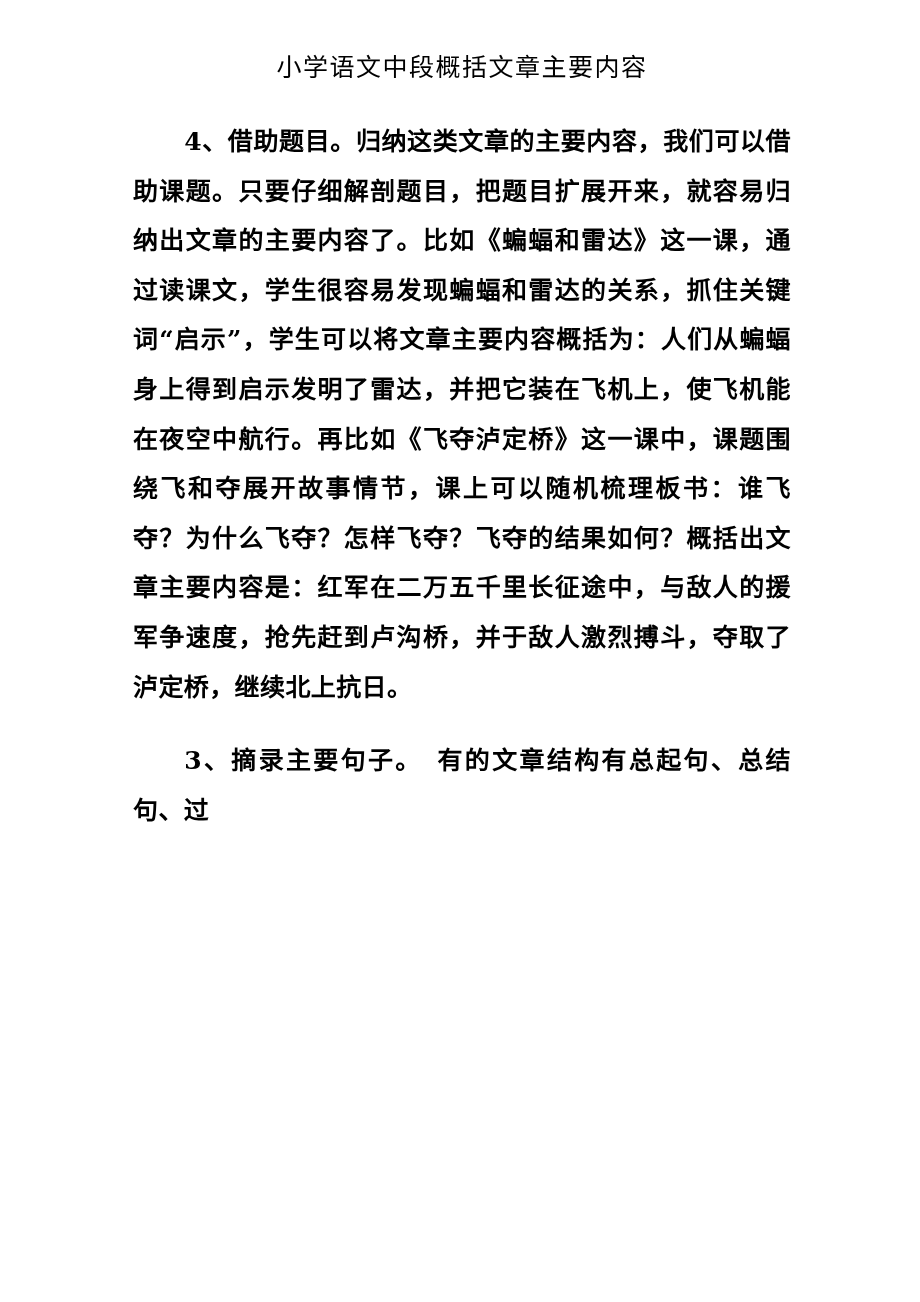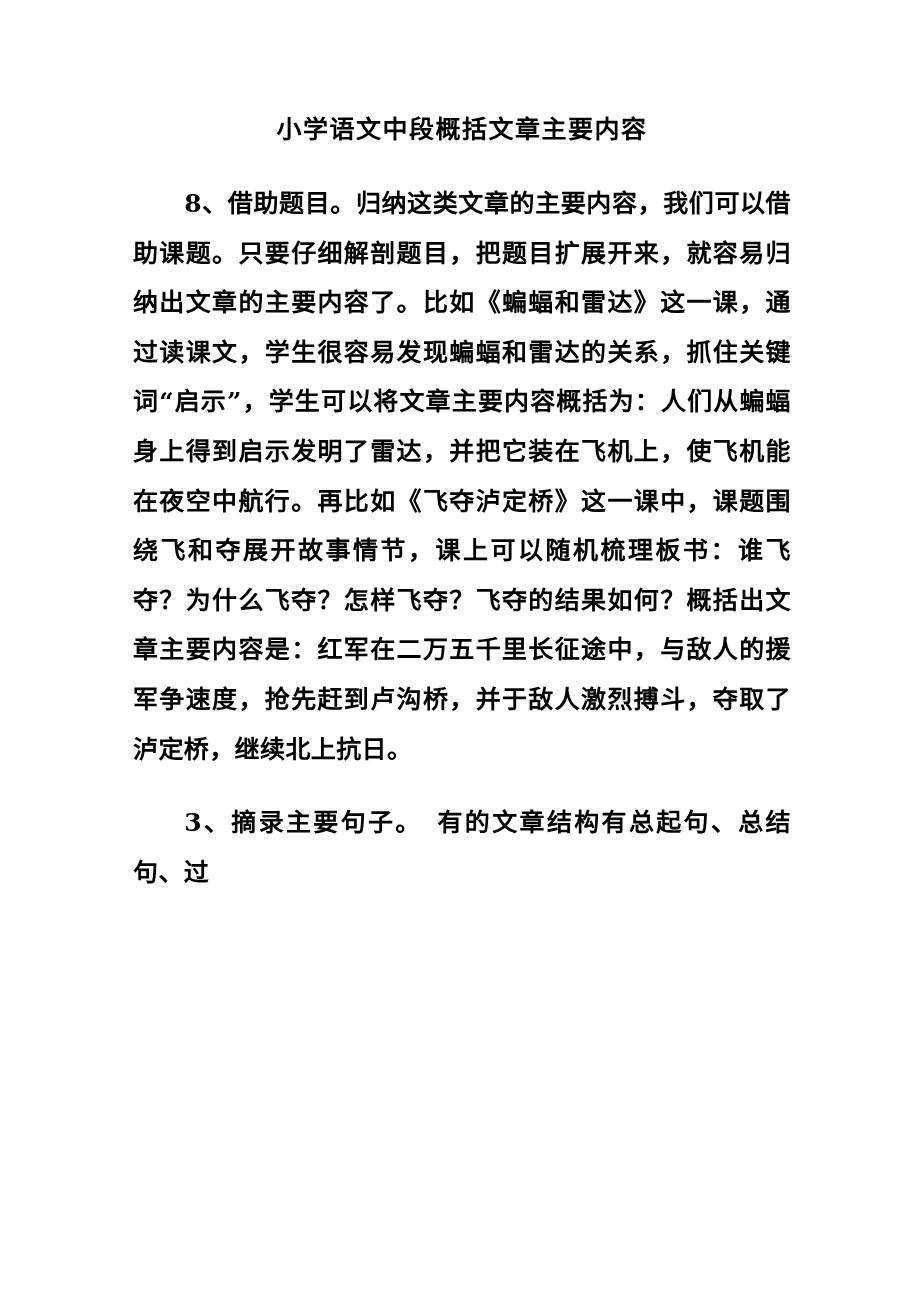--- a/index.html
+++ b/index.html
@@ -21,28 +21,28 @@
 
   .doc-body {
     position: absolute;
     left: 133px;
     top: 0;
     width: 658px;
   }
 
   .doc-title {
     font-family: "DejaVu Serif", "Liberation Serif", serif;
-    font-weight: bold;
+    font-weight: normal;
     font-size: 25px;
     line-height: 34px;
     text-align: center;
     color: #000000;
     letter-spacing: 1.5px;
     margin: 0;
-    padding-top: 113px;
+    padding-top: 51px;
     white-space: nowrap;
   }
 
   .para {
     font-family: "DejaVu Serif", "Liberation Serif", serif;
     font-weight: bold;
     font-size: 25px;
     line-height: 49.6px;
     color: #000000;
     text-align: justify;
@@ -62,20 +62,20 @@
 </style>
 </head>
 <body>
 
 <div class="page">
 
   <div class="doc-body">
 
     <h1 class="doc-title">小学语文中段概括文章主要内容</h1>
 
-    <p class="para para-1"><span class="indent"></span><span>8、借助题目。归纳这类文章的主要内容，我们可以借助课题。只要仔细解剖题目，把题目扩展开来，就容易归纳出文章的主要内容了。比如《蝙蝠和雷达》这一课，通过读课文，学生很容易发现蝙蝠和雷达的关系，抓住关键词“启示”，学生可以将文章主要内容概括为：人们从蝙蝠身上得到启示发明了雷达，并把它装在飞机上，使飞机能在夜空中航行。再比如《飞夺泸定桥》这一课中，课题围绕飞和夺展开故事情节，课上可以随机梳理板书：谁飞夺？为什么飞夺？怎样飞夺？飞夺的结果如何？概括出文章主要内容是：红军在二万五千里长征途中，与敌人的援军争速度，抢先赶到卢沟桥，并于敌人激烈搏斗，夺取了泸定桥，继续北上抗日。</span></p>
+    <p class="para para-1"><span class="indent"></span><span>4、借助题目。归纳这类文章的主要内容，我们可以借助课题。只要仔细解剖题目，把题目扩展开来，就容易归纳出文章的主要内容了。比如《蝙蝠和雷达》这一课，通过读课文，学生很容易发现蝙蝠和雷达的关系，抓住关键词“启示”，学生可以将文章主要内容概括为：人们从蝙蝠身上得到启示发明了雷达，并把它装在飞机上，使飞机能在夜空中航行。再比如《飞夺泸定桥》这一课中，课题围绕飞和夺展开故事情节，课上可以随机梳理板书：谁飞夺？为什么飞夺？怎样飞夺？飞夺的结果如何？概括出文章主要内容是：红军在二万五千里长征途中，与敌人的援军争速度，抢先赶到卢沟桥，并于敌人激烈搏斗，夺取了泸定桥，继续北上抗日。</span></p>
 
 
     <p class="para para-3"><span class="indent"></span><span>3、摘录主要句子。　有的文章结构有总起句、总结句、过</span></p>
 
   </div>
 
 </div>
 
 </body></html>

